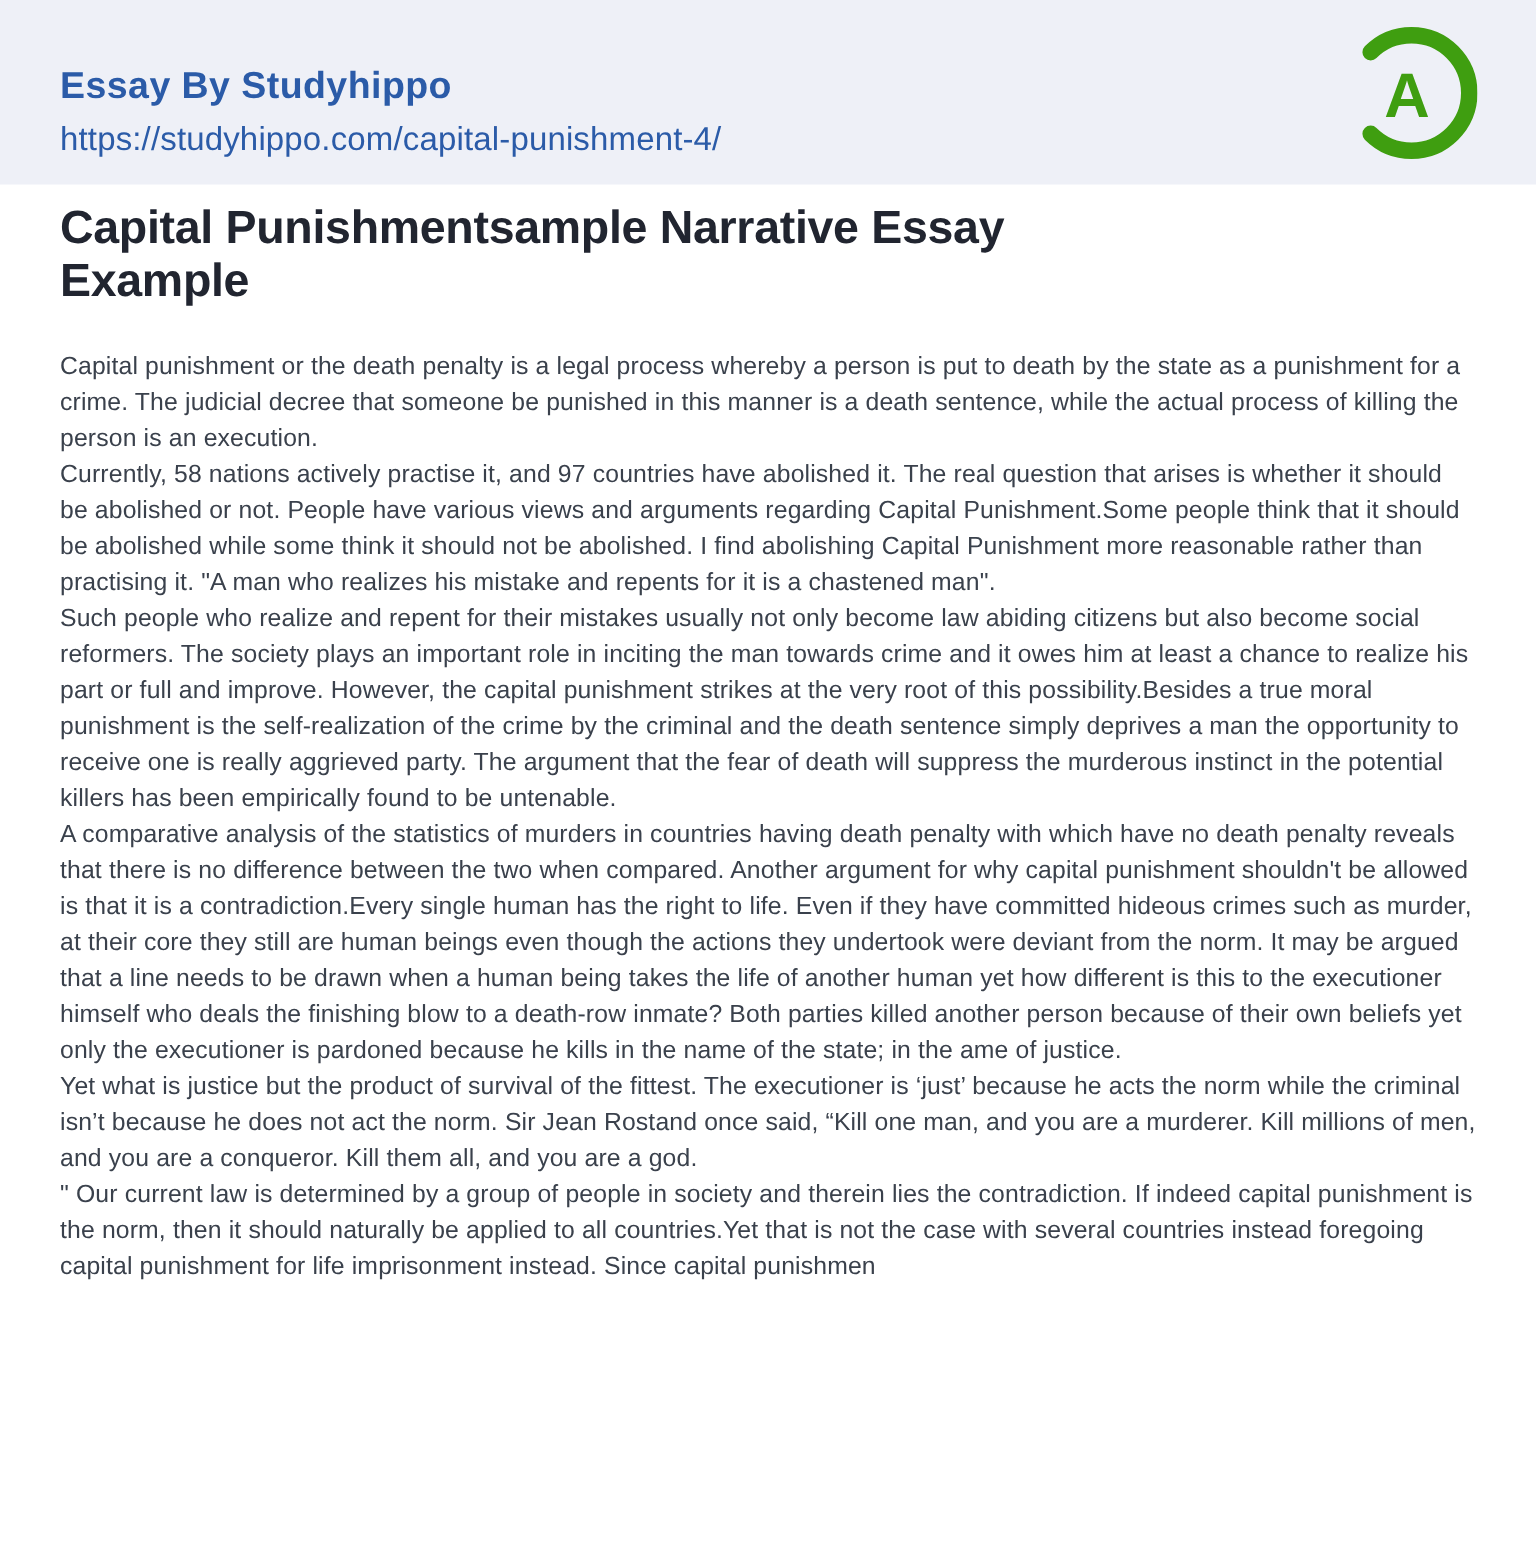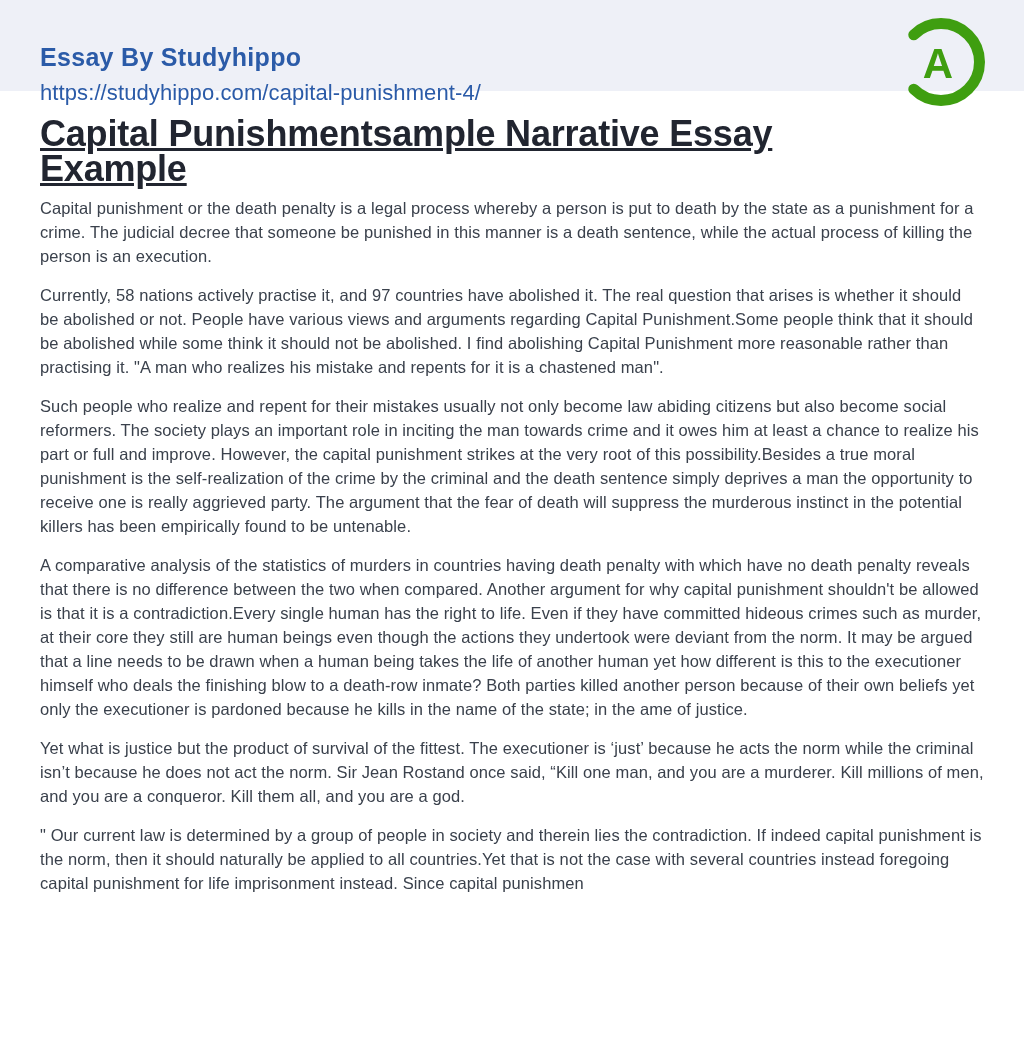--- a/index.html
+++ b/index.html
@@ -17,21 +17,21 @@
     font-family: "Liberation Sans", sans-serif;
   }
   body {
     height: 1037px;
     overflow: hidden;
     position: relative;
   }
   .site-header {
     position: relative;
     width: 100%;
-    height: 91px;
+    height: 123px;
     background: var(--header-bg);
     padding: 42px 40px 0 40px;
   }
   .header-title {
     font-size: 25px;
     font-weight: 700;
     letter-spacing: 0.3px;
     line-height: 30px;
     color: var(--accent-blue);
   }
@@ -54,39 +54,37 @@
     cursor: pointer;
   }
   .logo-letter {
     font-family: "Liberation Sans", sans-serif;
     font-weight: 700;
   }
   .content {
     padding: 0 40px;
   }
   .essay-title {
-    margin-top: 25px;
-    font-size: 36px;
+    margin-top: 11px;
+    font-size: 31px;
     line-height: 35px;
     font-weight: 800;
     letter-spacing: -0.2px;
     color: var(--title-color);
     white-space: pre-line;
-    text-decoration: underline;
   }
   .para {
-    margin-top: 15px;
     font-size: 16.5px;
     line-height: 24px;
     letter-spacing: 0.1px;
     color: var(--body-color);
     max-width: 944px;
   }
   .para:first-of-type {
-    margin-top: 10px;
+    margin-top: 28px;
   }
 </style>
 </head>
 <body>
 
 <header class="site-header">
   <div class="header-text">
     <div class="header-title">Essay By Studyhippo</div>
     <a class="header-url">https://studyhippo.com/capital-punishment-4/</a>
   </div>

